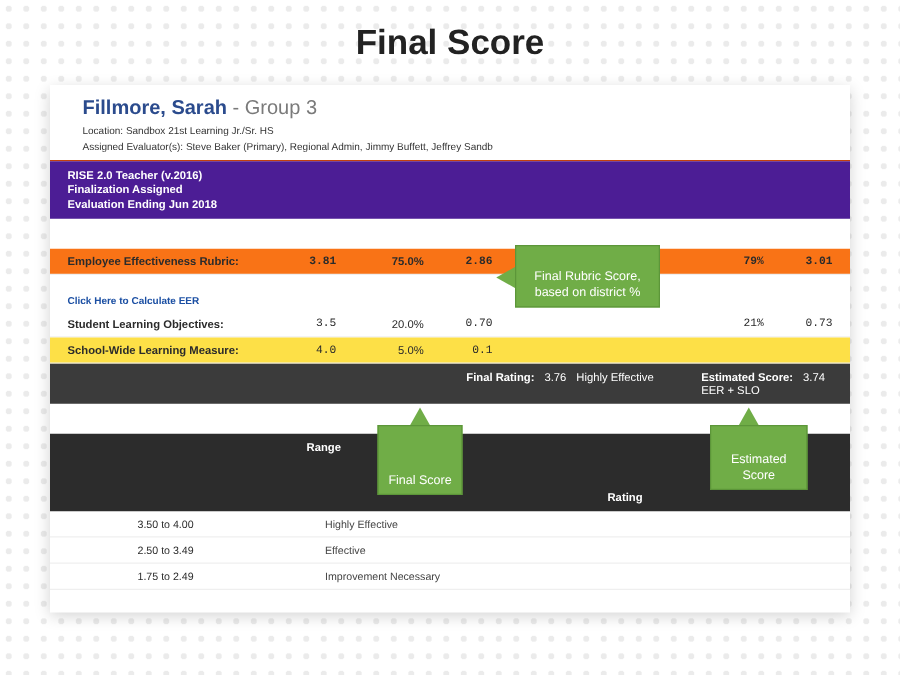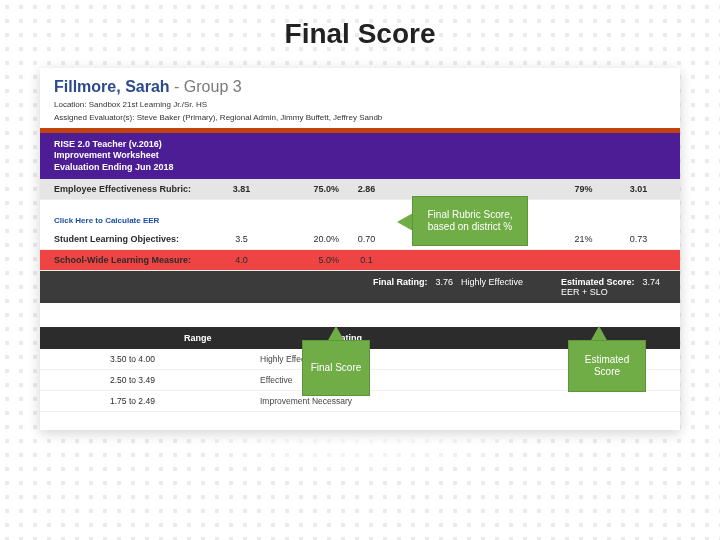--- a/index.html
+++ b/index.html
@@ -39,22 +39,22 @@
     position: relative;
     z-index: 2;
     margin: 18px auto 0 auto;
     width: 640px;
     background: #fff;
     box-shadow: 0 3px 12px rgba(0,0,0,0.18);
     font-size: 9px;
     color: #2b2b2b;
   }
   .card-top {
-    padding: 10px 14px 6px 14px;
-    border-bottom: 5px solid #c2410c;
+    padding: 10px 14px 6px 26px;
+    border-bottom: 1px solid #c2410c;
   }
   .person {
     font-family: "Segoe UI", Tahoma, sans-serif;
     font-size: 16px;
     font-weight: 400;
     color: #7a7a7a;
   }
   .person .name { color: #2b4b8d; font-weight: 600; }
   .meta {
     margin-top: 4px;
@@ -75,23 +75,23 @@
     line-height: 1.25;
     font-weight: 700;
   }
   .row {
     display: flex;
     align-items: center;
     padding: 5px 14px;
     font-size: 9px;
     border-bottom: 1px solid #efefef;
   }
-  .row.hdr-gray { background: #e5e5e5; font-weight:600; }
+  .row.hdr-gray { background: #f97316; font-weight:600;margin-top:24px; }
   .row .lab { width: 160px; font-weight: 600; }
-  .row .cell { width: 55px; text-align: center; }
+  .row .cell { width: 55px; text-align: right; font-family: Liberation Mono, monospace; }
   .row .cellw { width: 70px; text-align: right; }
   .link-blue { color: #1b4fa3; font-weight: 600; cursor: pointer; display:block; padding: 16px 14px 4px 14px; font-size:8px;}
   .band-dark2 {
     background: #3b3b3b;
     color: #fff;
     padding: 6px 14px;
     display: flex;
     font-size: 9px;
     font-weight: 700;
     justify-content: flex-end;
@@ -100,43 +100,44 @@
   .band-dark2 .lab2 { margin-left: 0; }
   .band-dark2 .gap { flex: 1; }
   .band-dark2 .val { font-weight: 400; }
   .band-dark3 {
     background: #2c2c2c;
     color: #fff;
     padding: 6px 14px;
     display: flex;
     font-size: 9px;
     font-weight: 700;
+    text-align: center;
   }
   .band-dark3 .col-range { width: 150px; margin-left:130px; }
-  .band-dark3 .col-rating { flex:1; }
+  .band-dark3 .col-rating { flex:1;margin-top:40px; }
   .ratings-row {
     display: flex;
     padding: 5px 14px;
     font-size: 8.5px;
     border-bottom: 1px solid #efefef;
   }
   .ratings-row .c1 { width: 150px; margin-left:56px; }
   .ratings-row .c2 { flex:1; color:#444; }
 
   
   .callout {
     position: absolute;
     background: #70ad47; 
     color: #fff;
     border: 1px solid #5c9639;
     text-align: center;
     font-size: 10px;
     line-height: 1.25;
     display: flex;
-    align-items: center;
+    align-items: flex-end;
     justify-content: center;
     padding: 4px;
     box-sizing: border-box;
     z-index: 3;
   }
   .arrow-left {
     position: absolute;
     width: 0; height: 0;
     border-top: 9px solid transparent;
     border-bottom: 9px solid transparent;
@@ -170,21 +171,21 @@
       <span>Sandbox 21st Learning Jr./Sr. HS</span>
     </div>
     <div class="meta">
       <span>Assigned Evaluator(s):</span>
       <span>Steve Baker (Primary), Regional Admin, Jimmy Buffett, Jeffrey Sandb</span>
     </div>
   </div>
 
   <div class="band-dark">
     <div>RISE 2.0 Teacher (v.2016)</div>
-    <div>Improvement Worksheet</div>
+    <div>Finalization Assigned</div>
     <div>Evaluation Ending Jun 2018</div>
   </div>
 
   <div class="row hdr-gray">
     <div class="lab">Employee Effectiveness Rubric:</div>
     <div class="cell">3.81</div>
     <div class="cellw">75.0%</div>
     <div class="cell">2.86</div>
     <div style="flex:1"></div>
     <div class="cell">79%</div>
@@ -195,21 +196,21 @@
   <div class="row">
     <div class="lab">Student Learning Objectives:</div>
     <div class="cell">3.5</div>
     <div class="cellw">20.0%</div>
     <div class="cell">0.70</div>
     <div style="flex:1"></div>
     <div class="cell">21%</div>
     <div class="cell">0.73</div>
   </div>
 
-  <div class="row" style="background:#ef4444">
+  <div class="row" style="background:#fde047">
     <div class="lab">School-Wide Learning Measure:</div>
     <div class="cell">4.0</div>
     <div class="cellw">5.0%</div>
     <div class="cell">0.1</div>
     <div style="flex:1"></div>
   </div>
 
   <div class="band-dark2">
     <span class="gap"></span>
     <span class="lab2">Final Rating:</span>

